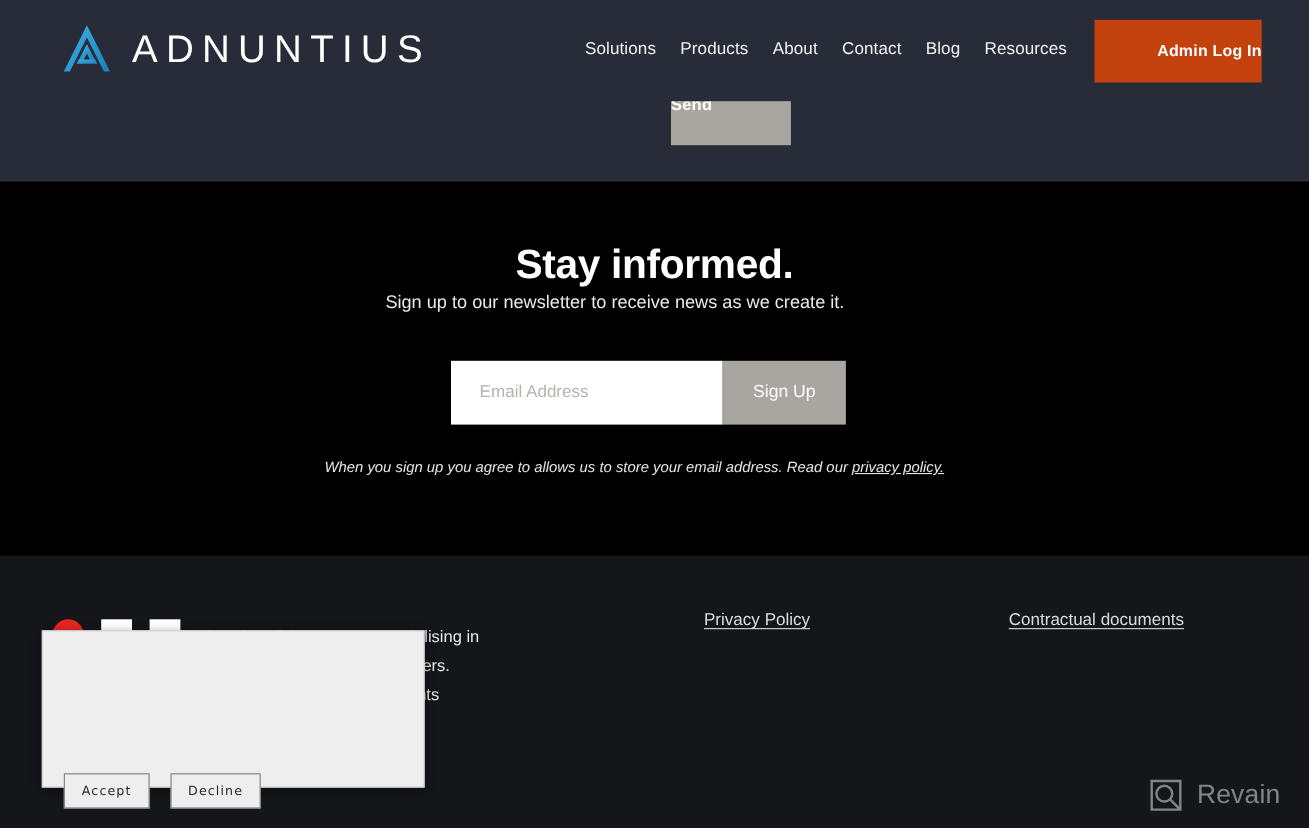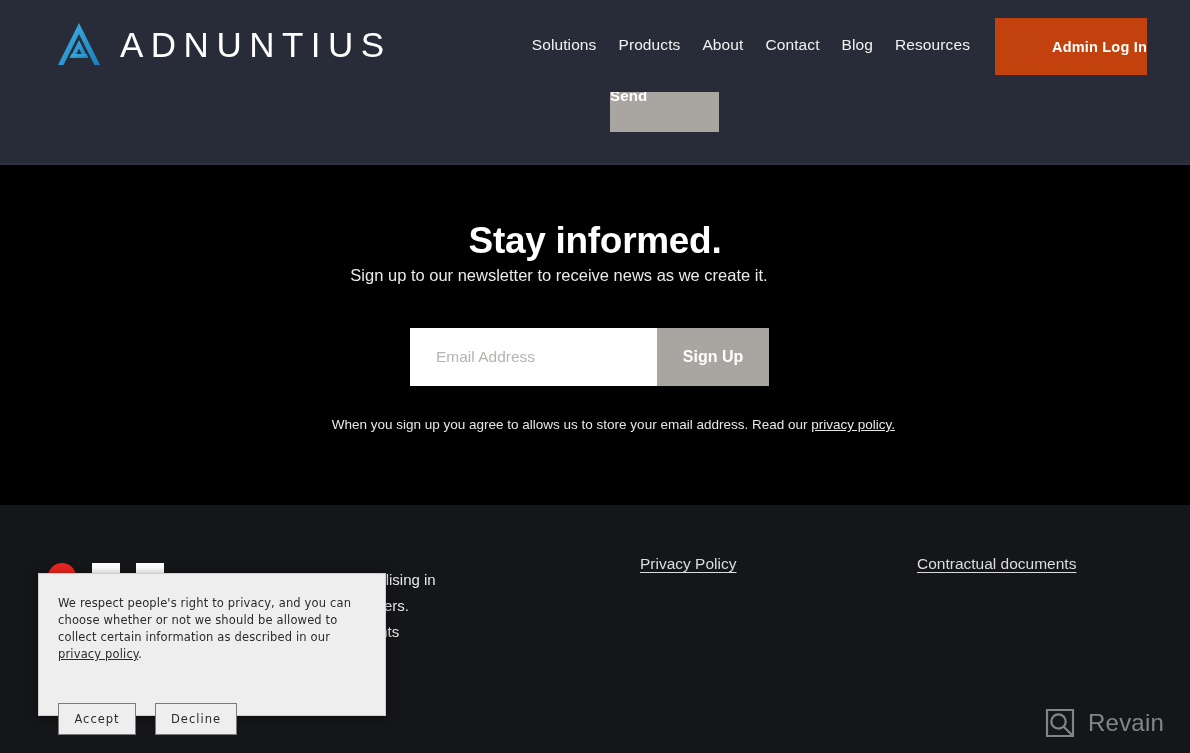--- a/index.html
+++ b/index.html
@@ -82,26 +82,26 @@
     display:flex; align-items:stretch;
   }
   .nl-input {
     width:247px; height:58px; background:#fff; border:0; outline:0;
     padding:0 26px; font-size:15.5px; color:#333;
     font-family:"Liberation Sans", sans-serif;
   }
   .nl-input::placeholder { color:#b6b4b1; }
   .nl-submit {
     width:112px; height:58px; background:#a9a5a0; color:#fff; border:0;
-    font-size:16px; font-weight:700; cursor:pointer;
+    font-size:16px; font-weight:400; cursor:pointer;
     font-family:"Liberation Sans", sans-serif;
   }
   .nl-note {
     position:absolute; left:295px; top:248px; width:600px;
-    text-align:right; color:#e6e6e6; font-size:13.5px; line-height:23px;
+    text-align:left; color:#e6e6e6; font-size:13.5px; line-height:23px;font-style:italic;
   }
   .nl-note a { color:#e6e6e6; text-decoration:underline; }
 
   
   .footer {
     position:absolute; left:0; top:505px; width:1190px; height:248px;
     background:#151619;
   }
   .footer-social {
     position:absolute; left:48px; top:58px;
@@ -247,22 +247,19 @@
           <path d="M3 3 H29 V29 H3 Z" fill="none" stroke="#c6c8cb" stroke-width="2.2"></path>
           <circle cx="14.5" cy="14.5" r="7.2" fill="none" stroke="#c6c8cb" stroke-width="2.2"></circle>
           <path d="M19.5 19.5 L29 29" stroke="#c6c8cb" stroke-width="2.2" fill="none"></path>
         </svg>
       </span>
       <span class="revain-text">Revain</span>
     </div>
   </footer>
 
   <div class="cookie">
-    <p class="cookie-text">
-      <span>We respect people's right to privacy, and you can choose whether or not we should be allowed to collect certain information as described in our </span><a href="#">privacy policy</a><span>.</span>
-    </p>
     <div class="cookie-actions">
       <button class="cookie-btn accept">Accept</button>
       <button class="cookie-btn decline">Decline</button>
     </div>
   </div>
 
 </div>
 
 </body></html>

